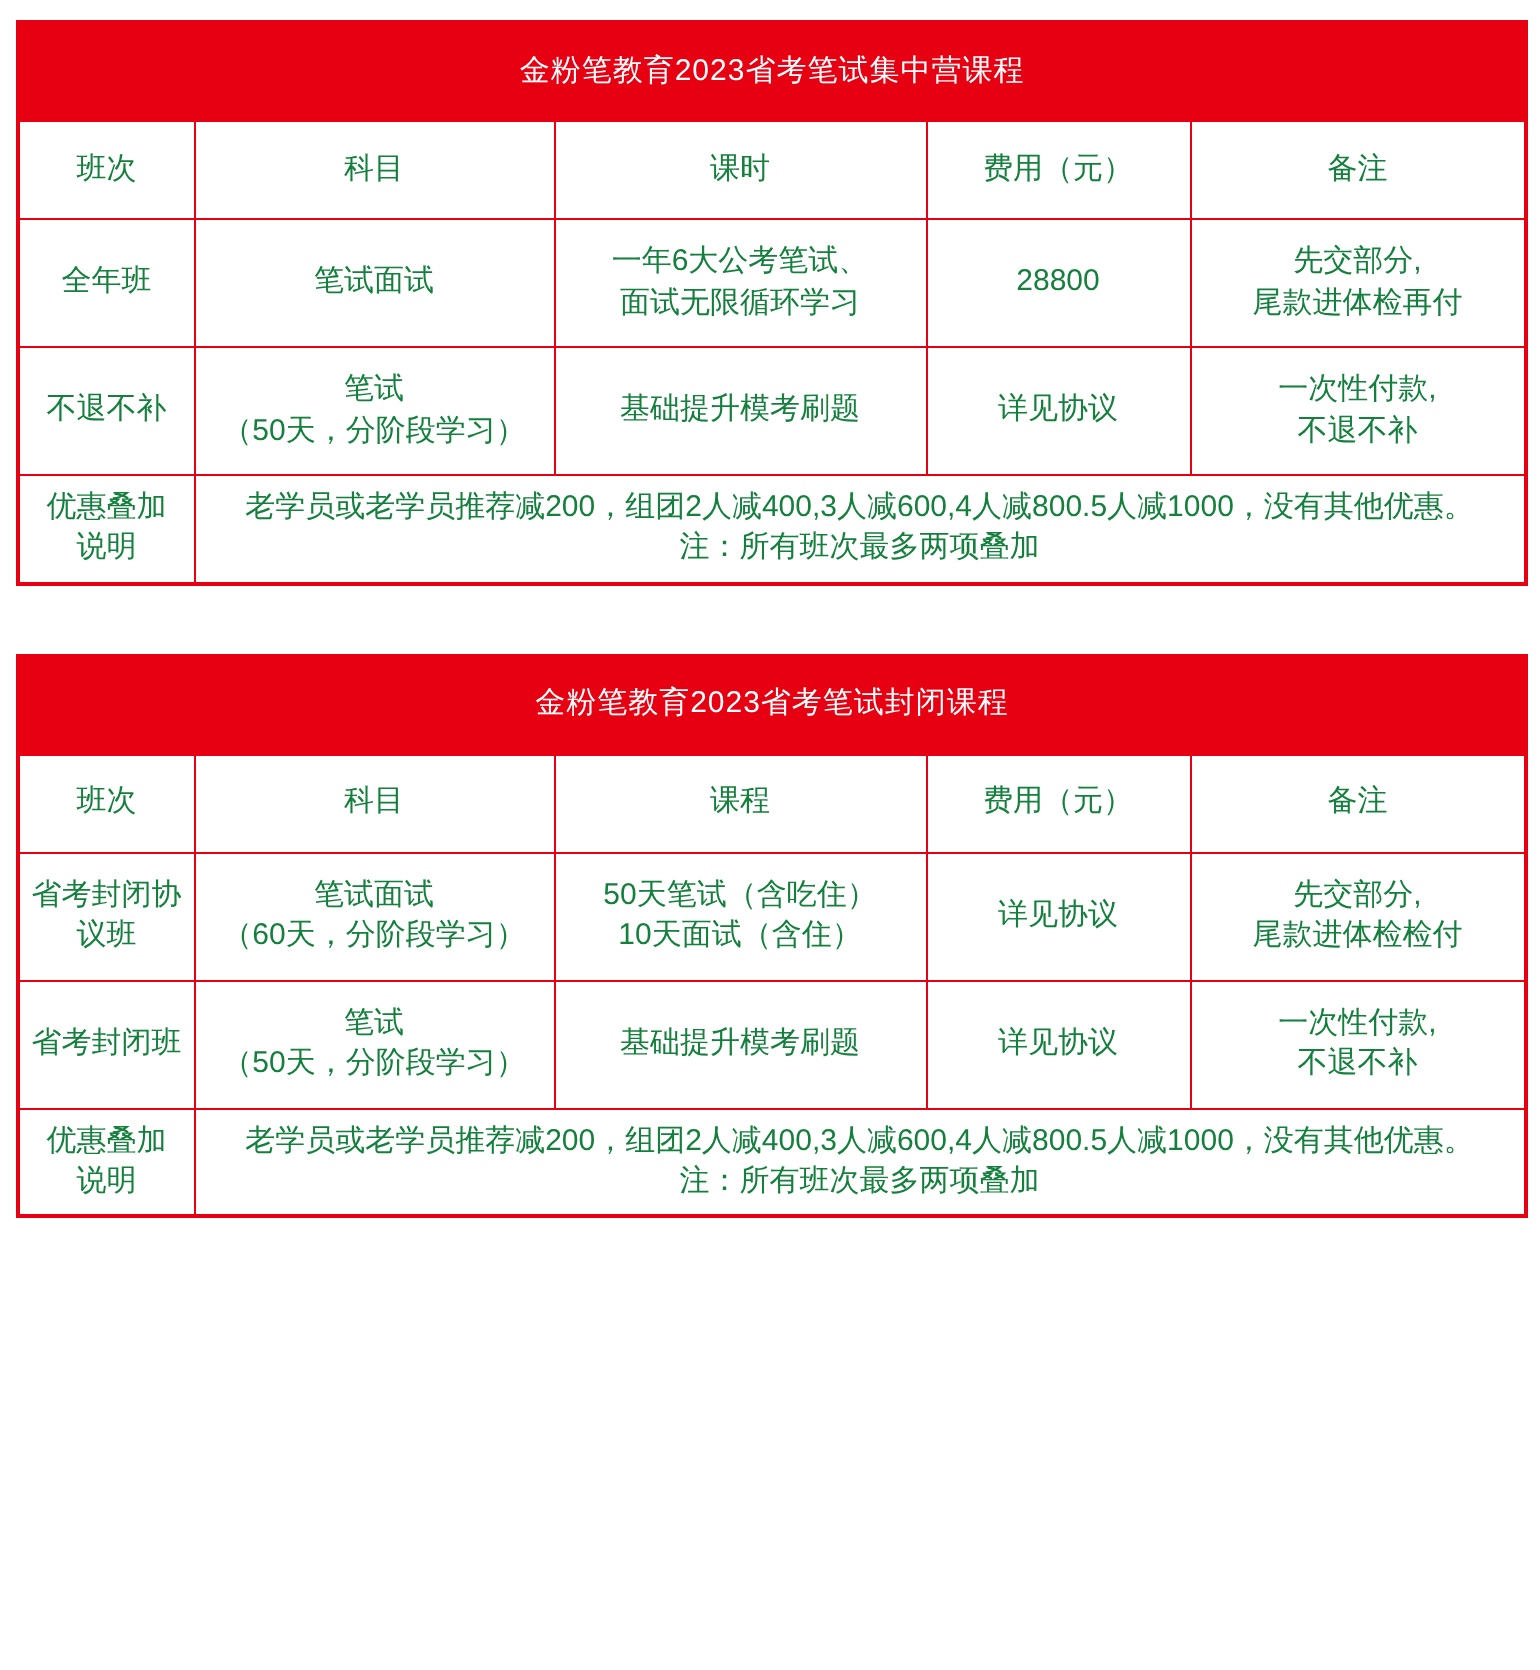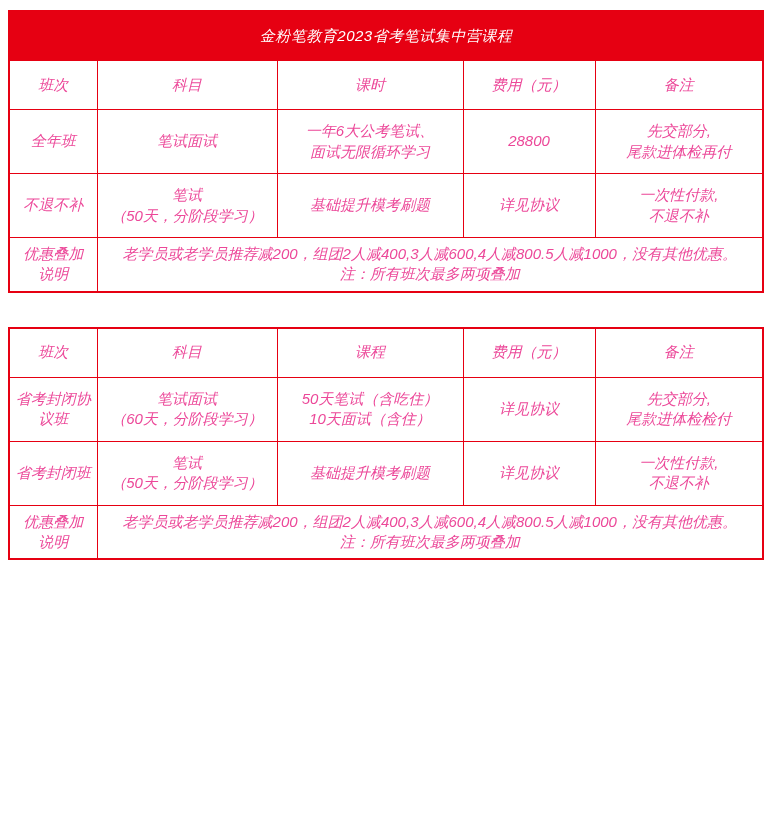--- a/index.html
+++ b/index.html
@@ -13,38 +13,37 @@
     font-family: "Liberation Sans", sans-serif;
     color: #000000;
     -webkit-font-smoothing: antialiased;
   }
   .page {
     width: 770px;
     height: 738px;
     position: relative;
     box-sizing: border-box;
     padding: 10px 8px 0 8px;
-    font-style: italic;
   }
   table.course-table {
     width: 754px;
     border-collapse: collapse;
     table-layout: fixed;
     border: 2px solid #e60012;
   }
   table.course-table td,
   table.course-table th {
     border: 1.5px solid #e60012;
     text-align: center;
     vertical-align: middle;
     font-weight: normal;
     font-size: 15px;
     line-height: 1.35;
     padding: 6px 4px;
-    color: #ec4899;
+    color: #15803d;
   }
   .title-cell {
     background: #e60012;
     color: #ffffff !important;
     font-size: 22px;
     font-weight: bold;
     letter-spacing: 0.5px;
     padding: 7px 4px !important;
     height: 34px;
   }
@@ -142,20 +141,23 @@
 
   <table class="course-table">
     <colgroup>
       <col class="col-1">
         <col class="col-2">
         <col class="col-3">
         <col class="col-4">
         <col class="col-5">
     </colgroup>
     <tbody>
+      <tr>
+        <td class="title-cell" colspan="5">金粉笔教育2023省考笔试封闭课程</td>
+      </tr>
       <tr class="header-row">
         <td>班次</td>
         <td>科目</td>
         <td>课程</td>
         <td>费用（元）</td>
         <td>备注</td>
       </tr>
 
       <tr class="row-class cell-pad">
         <td class="two-line">省考封闭协

